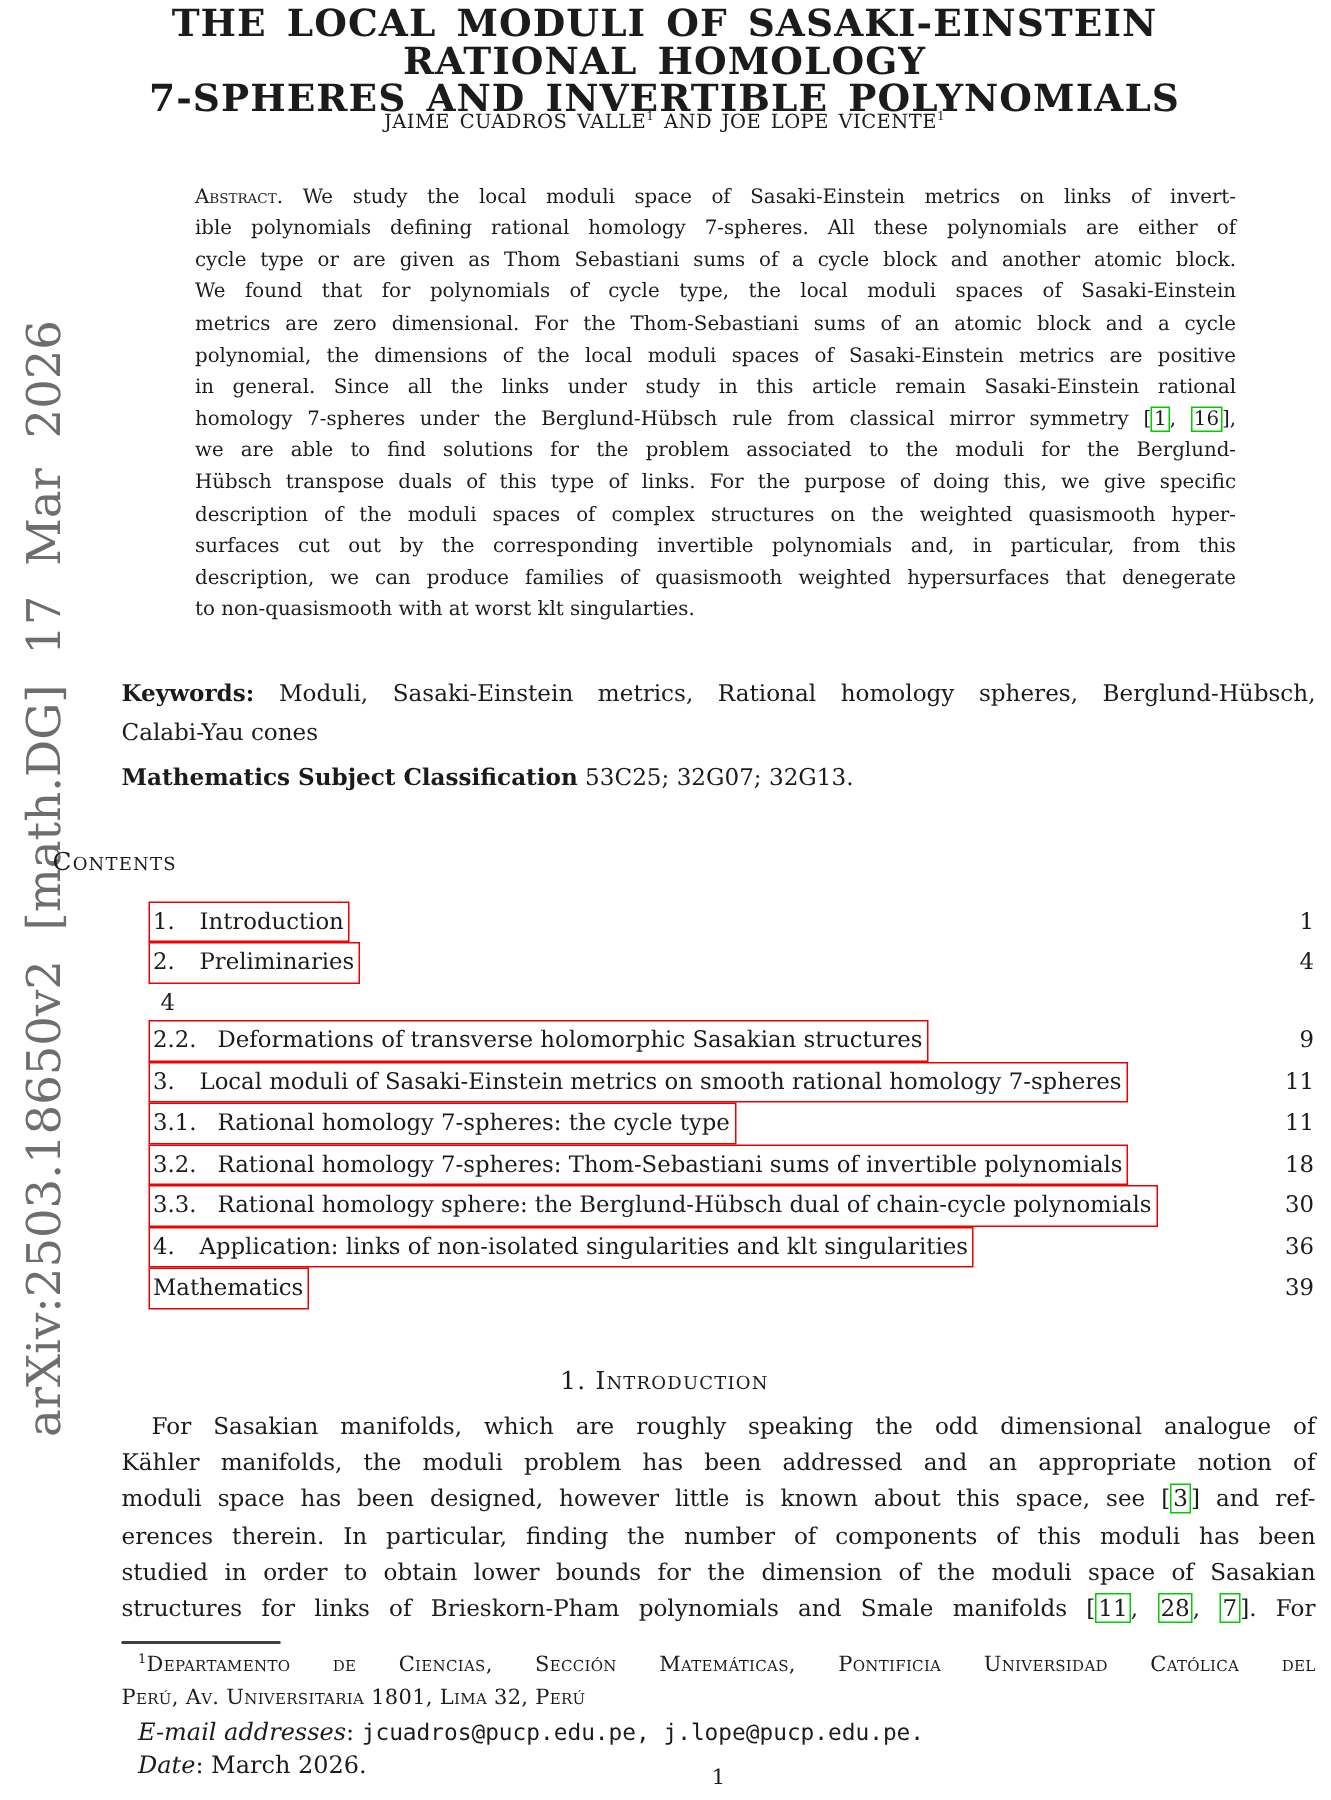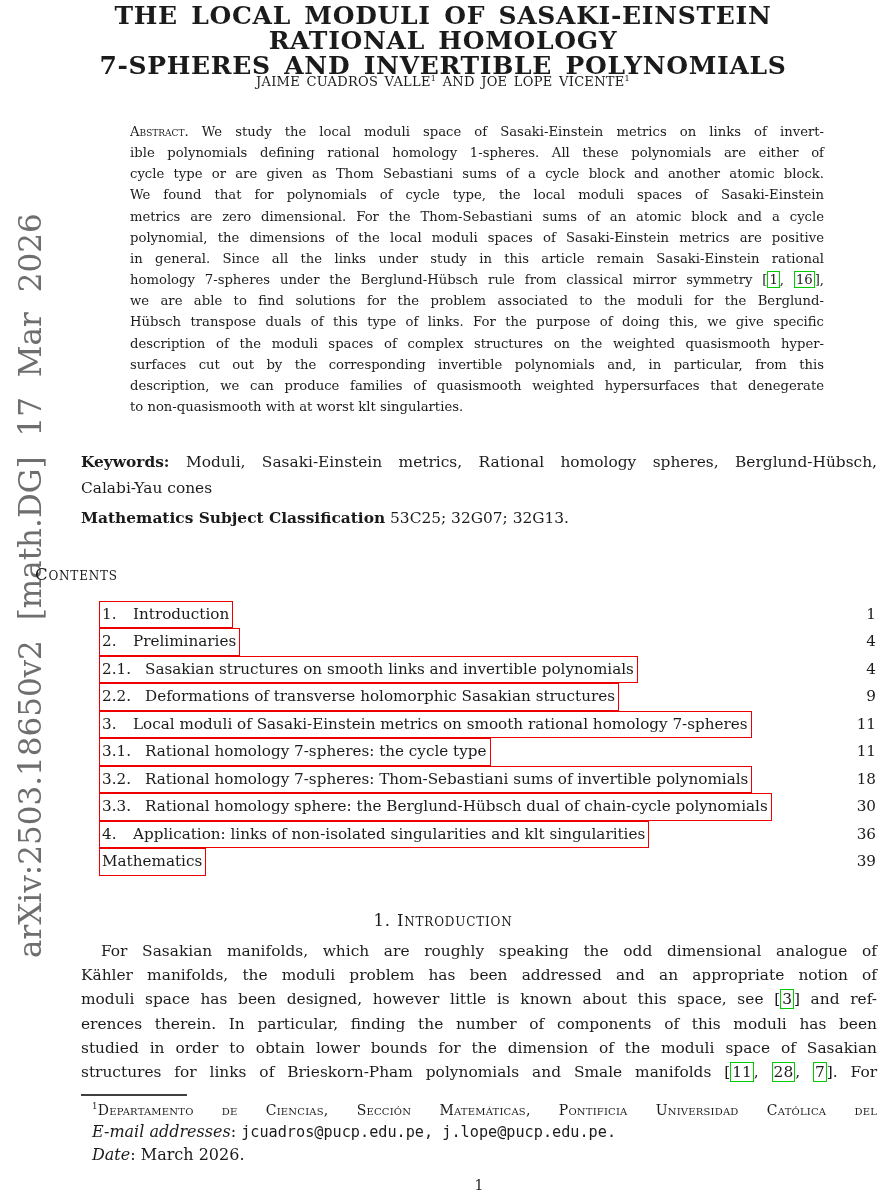--- a/index.html
+++ b/index.html
@@ -66,21 +66,21 @@
 
   <div class="title">
     <div>THE LOCAL MODULI OF SASAKI-EINSTEIN RATIONAL HOMOLOGY</div>
     <div>7-SPHERES AND INVERTIBLE POLYNOMIALS</div>
   </div>
 
   <div class="authors">JAIME CUADROS VALLE<sup class="sup">1</sup> AND JOE LOPE VICENTE<sup class="sup">1</sup></div>
 
   <div class="abstract" id="abstract">
       <div class="aline jline"><span class="sc">Abstract.</span> <span>We study the local moduli space of Sasaki-Einstein metrics on links of invert-</span></div>
-      <div class="aline jline">ible polynomials defining rational homology 1-spheres. All these polynomials are either of</div>
+      <div class="aline jline">ible polynomials defining rational homology 7-spheres. All these polynomials are either of</div>
       <div class="aline jline">cycle type or are given as Thom Sebastiani sums of a cycle block and another atomic block.</div>
       <div class="aline jline">We found that for polynomials of cycle type, the local moduli spaces of Sasaki-Einstein</div>
       <div class="aline jline">metrics are zero dimensional. For the Thom-Sebastiani sums of an atomic block and a cycle</div>
       <div class="aline jline">polynomial, the dimensions of the local moduli spaces of Sasaki-Einstein metrics are positive</div>
       <div class="aline jline">in general. Since all the links under study in this article remain Sasaki-Einstein rational</div>
       <div class="aline jline">homology 7-spheres under the Berglund-Hübsch rule from classical mirror symmetry [<span class="cite">1</span>, <span class="cite">16</span>],</div>
       <div class="aline jline">we are able to find solutions for the problem associated to the moduli for the Berglund-</div>
       <div class="aline jline">Hübsch transpose duals of this type of links. For the purpose of doing this, we give specific</div>
       <div class="aline jline">description of the moduli spaces of complex structures on the weighted quasismooth hyper-</div>
       <div class="aline jline">surfaces cut out by the corresponding invertible polynomials and, in particular, from this</div>
@@ -100,21 +100,20 @@
   <div class="toc" id="toc">
       <div class="toc-row">
         <span class="toc-link"><span class="toc-num lvl1">1.</span><span>Introduction</span></span>
         <span class="toc-page">1</span>
       </div>
       <div class="toc-row">
         <span class="toc-link"><span class="toc-num lvl1">2.</span><span>Preliminaries</span></span>
         <span class="toc-page">4</span>
       </div>
       <div class="toc-row">
-        <span class="toc-link"><span class="toc-num lvl2">2.1.</span><span>Sasakian structures on smooth links and invertible polynomials</span></span>
         <span class="toc-page">4</span>
       </div>
       <div class="toc-row">
         <span class="toc-link"><span class="toc-num lvl2">2.2.</span><span>Deformations of transverse holomorphic Sasakian structures</span></span>
         <span class="toc-page">9</span>
       </div>
       <div class="toc-row">
         <span class="toc-link"><span class="toc-num lvl1">3.</span><span>Local moduli of Sasaki-Einstein metrics on smooth rational homology 7-spheres</span></span>
         <span class="toc-page">11</span>
       </div>
@@ -147,19 +146,20 @@
       <div class="iline jline">Kähler manifolds, the moduli problem has been addressed and an appropriate notion of</div>
       <div class="iline jline">moduli space has been designed, however little is known about this space, see [<span class="cite">3</span>] and ref-</div>
       <div class="iline jline">erences therein. In particular, finding the number of components of this moduli has been</div>
       <div class="iline jline">studied in order to obtain lower bounds for the dimension of the moduli space of Sasakian</div>
       <div class="iline jline">structures for links of Brieskorn-Pham polynomials and Smale manifolds [<span class="cite">11</span>, <span class="cite">28</span>, <span class="cite">7</span>]. For</div>
     </div>
 
   <div class="footnote">
     <hr class="fn-rule">
     <div class="fn-inst first jline"><sup class="sup">1</sup>Departamento de Ciencias, Sección Matemáticas, Pontificia Universidad Católica del</div>
+    <div class="fn-inst">Perú, Av. Universitaria 1801, Lima 32, Perú</div>
     <div class="fn-small"><span class="it">E-mail addresses</span>: <span class="mono">jcuadros@pucp.edu.pe, j.lope@pucp.edu.pe.</span></div>
     <div class="fn-small"><span class="it">Date</span>: March 2026.</div>
   </div>
 
   <div class="pageno">1</div>
 
 </div>
 
 </body></html>

